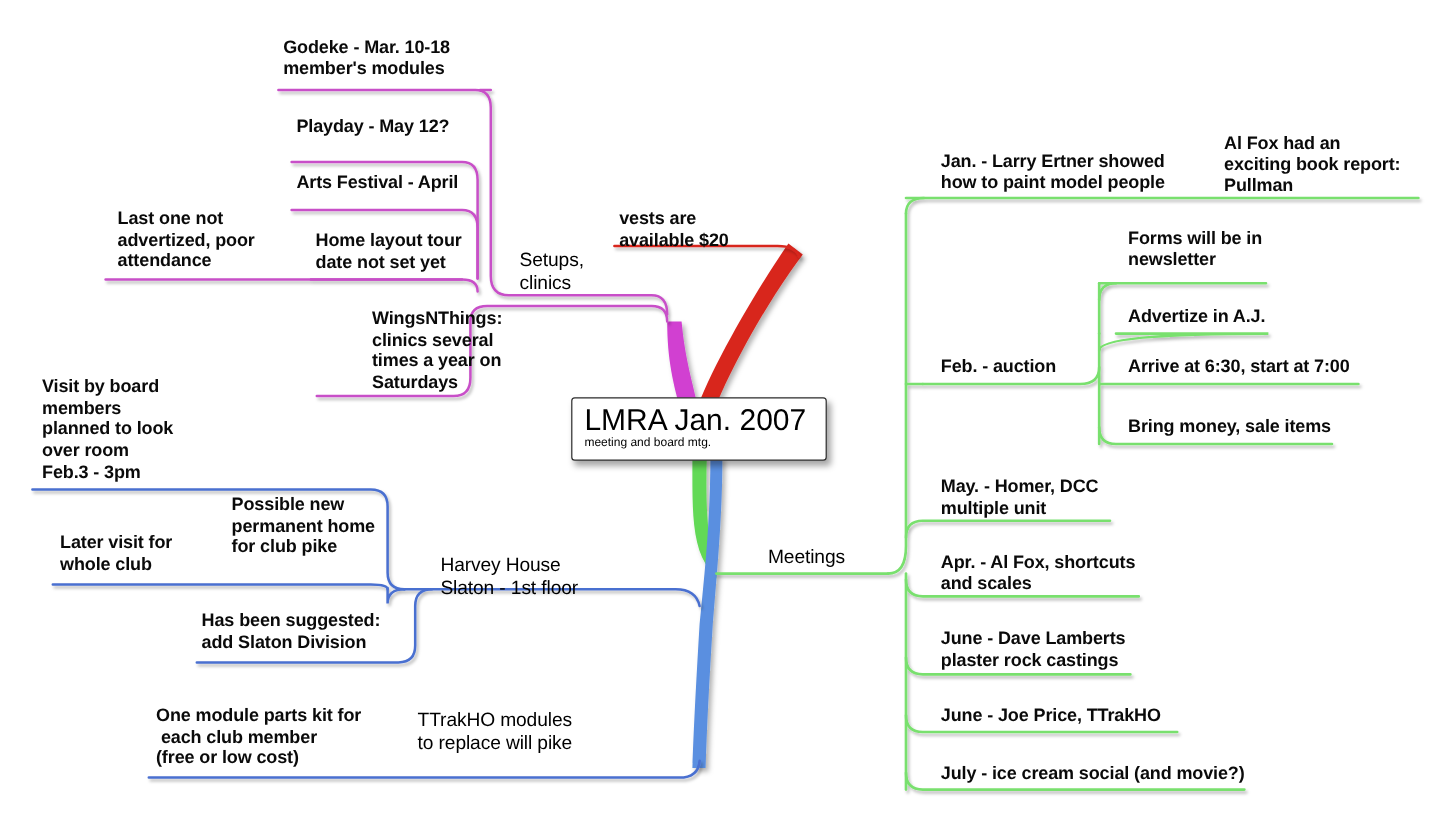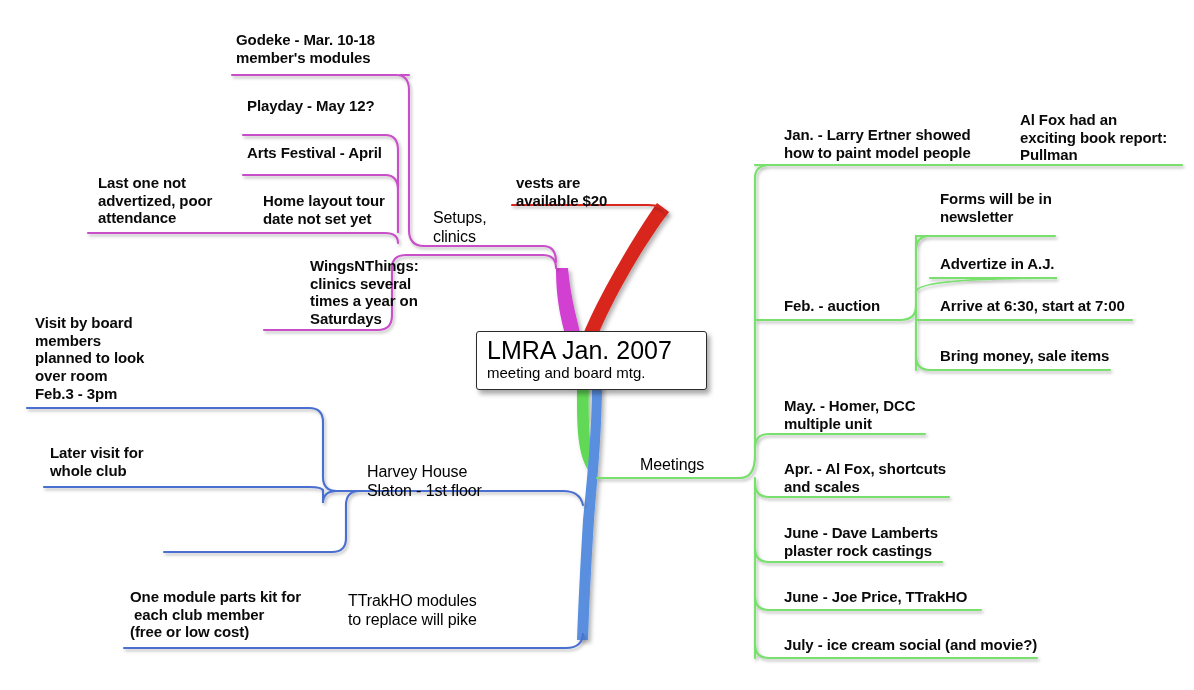--- a/index.html
+++ b/index.html
@@ -43,38 +43,38 @@
   
   .lvl1 {
     font-size: 16px;
     font-weight: 400;
     color: #000000;
   }
   .center-node {
     position: absolute;
     left: 476px;
     top: 331px;
-    width: 231px;
+    width: 213px;
     box-sizing: border-box;
     background: #ffffff;
     border: 1.4px solid #2b2b2b;
     border-radius: 3px;
     padding: 5px 10px 7px 10px;
     box-shadow: 3px 4px 5px rgba(0,0,0,0.35);
     z-index: 40;
   }
   .center-title {
     font-size: 25px;
     font-weight: 400;
     line-height: 1.05;
     white-space: pre;
     color: #000;
   }
   .center-sub {
-    font-size: 15px;
+    font-size: 10px;
     font-weight: 400;
     line-height: 1.15;
     white-space: pre;
     color: #000;
     margin-top: 1px;
   }
   .txt { position: absolute; z-index: 20; }
 </style>
 </head>
 <body>
@@ -227,30 +227,35 @@
   <div class="node txt lvl3" style="left:784px; top:524px;">June - Dave Lamberts
 plaster rock castings</div>
 
   <div class="node txt lvl3" style="left:784px; top:588px;">June - Joe Price, TTrakHO</div>
 
   <div class="node txt lvl3" style="left:784px; top:636px;">July - ice cream social (and movie?)</div>
 
   <div class="node txt lvl1" style="left:367px; top:463px;">Harvey House
 Slaton - 1st floor</div>
 
+  <div class="node txt lvl3" style="left:193px; top:412px;">Possible new
+permanent home
+for club pike</div>
 
   <div class="node txt lvl3" style="left:35px; top:314px;">Visit by board
 members
 planned to look
 over room
 Feb.3 - 3pm</div>
 
   <div class="node txt lvl3" style="left:50px; top:444px;">Later visit for
 whole club</div>
 
+  <div class="node txt lvl3" style="left:168px; top:509px;">Has been suggested:
+add Slaton Division</div>
 
   <div class="node txt lvl1" style="left:348px; top:592px;">TTrakHO modules
 to replace will pike</div>
 
   <div class="node txt lvl3" style="left:130px; top:588px;">One module parts kit for
  each club member
 (free or low cost)</div>
 
 </div>
 

